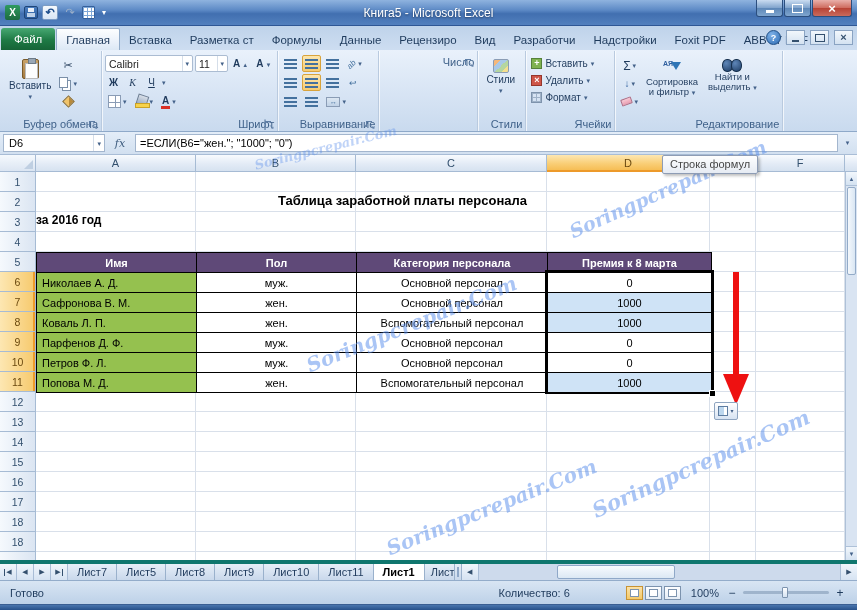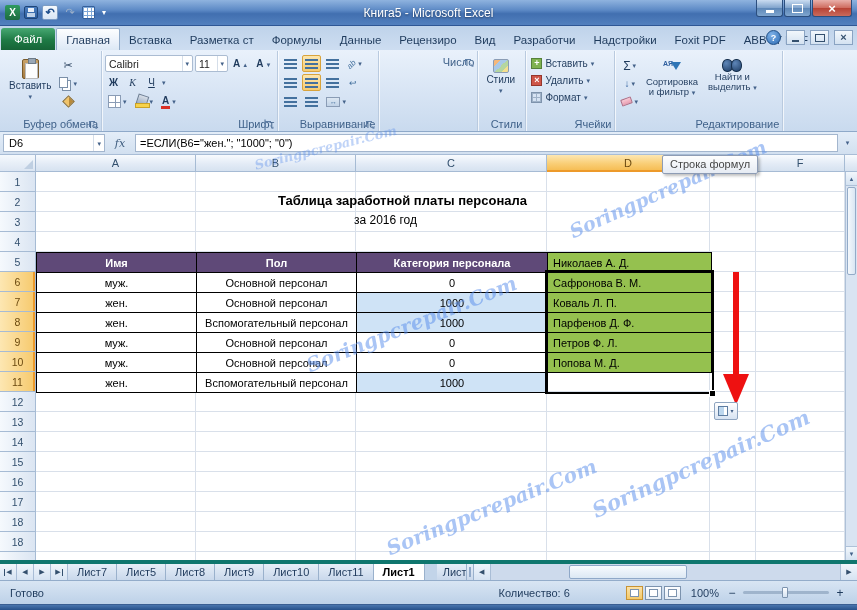--- a/index.html
+++ b/index.html
@@ -149,21 +149,21 @@
   .vl { position:absolute; top:0; bottom:0; width:1px; background:#D9E0EA; }
   .vscroll { flex:0 0 12px; background:#D9E4F2; border-left:1px solid #AEC1D8; display:flex; flex-direction:column; }
   .vs-btn { height:14px; background:linear-gradient(#F2F7FC,#D4E2F1); display:flex; align-items:center; justify-content:center; border-bottom:1px solid #AEC1D8; }
   .vs-btn::after { font-size:6px; color:#44628A; }
   .vs-up::after { content:"▲"; }
   .vs-dn { margin-top:auto; border-top:1px solid #AEC1D8; border-bottom:none; }
   .vs-dn::after { content:"▼"; }
   .vs-thumb { height:88px; margin:1px; background:linear-gradient(to right,#F4F8FC,#D9E6F3); border:1px solid #93ABC8; border-radius:2px; }
 
   .sheet-title1 { position:absolute; left:0; top:21px; width:675px; text-align:center; font-weight:bold; font-size:13px; color:#000;margin-left:29px; }
-  .sheet-title2 { position:absolute; left:12px; top:41px; width:675px; text-align:center; font-weight:normal; font-size:12px; color:#000; }
+  .sheet-title2 { position:absolute; left:0; top:41px; width:675px; font-weight:bold; font-size:12px; color:#000; }
 
   .xltable { position:absolute; left:0; top:80px; width:676px; display:grid; grid-template-columns:160px 160px 191px 164px; grid-auto-rows:20px;
     font-size:11px; border-top:1px solid #000; border-left:1px solid #000; }
   .xltable > div { border-right:1px solid #000; border-bottom:1px solid #000; background:#fff; display:flex; align-items:center; justify-content:center;
     overflow:hidden; white-space:nowrap; color:#000; }
   .xltable .th { background:var(--tbl-header-bg,#5F4978); color:#fff; font-weight:bold; }
   .xltable .nm { background:var(--tbl-name-bg,#95C14F); justify-content:flex-start; padding-left:5px; }
   .premium-blue { background:var(--tbl-premium-bg,#CFE3F6) !important; }
 
   .selbox { position:absolute; left:509px; top:98px; width:169px; height:124px; border:2px solid #000; pointer-events:none; }
@@ -191,21 +191,21 @@
   .snav::after,.snav::before { font-size:7px; color:#34506E; }
   .sn-first::before { content:""; width:1px; height:7px; background:#34506E; margin-right:1px; }
   .sn-first::after { content:"◀"; }
   .sn-prev::after { content:"◀"; }
   .sn-next::after { content:"▶"; }
   .sn-last::before { content:"▶"; }
   .sn-last::after { content:""; width:1px; height:7px; background:#34506E; margin-left:1px; }
   .stab { display:flex; align-items:center; padding:0 9px; font-size:11px; color:#1F3A5C; background:linear-gradient(#E6EEF8,#C9D8EB);
     border-right:1px solid #9AB1CC; white-space:nowrap; }
   .stab.active { background:#FFFFFF; font-weight:bold; color:#000; }
-  .stab.cut { flex:0 0 30px; padding:0 0 0 6px; overflow:hidden;margin-left:12px; }
+  .stab.cut { flex:0 0 30px; padding:0 0 0 6px; overflow:hidden; }
   .tabsplit { flex:0 0 7px; background:linear-gradient(#E6EEF8,#C9D8EB); border-right:1px solid #9AB1CC; position:relative; }
   .tabsplit::after { content:""; position:absolute; left:2px; top:3px; bottom:3px; width:2px; background:#8FA8C8; }
   .hstrack { flex:1; background:#CDDAEC; position:relative; }
   .hsthumb { position:absolute; left:78px; top:1px; bottom:1px; width:118px; background:linear-gradient(#F8FBFE,#DCE8F4); border:1px solid #8FA8C8; border-radius:2px; }
   .hsr { border-left:1px solid #A9BDD6; border-right:none; }
 
   
   .statusbar { flex:0 0 24px; background:linear-gradient(#D8E5F3,#BDD1E8); border-top:1px solid #93ACCA; display:flex; align-items:center;
     font-size:11px; color:#1E3A5C; padding:0 10px; }
   .sb-spacer { flex:1; }
@@ -523,20 +523,21 @@
           <div class="vl" style="left:719px"></div>
           <div class="vl" style="left:808px"></div>
 
           <div class="sheet-title1">Таблица заработной платы персонала</div>
           <div class="sheet-title2">за 2016 год</div>
 
           <div class="xltable">
             <div class="th">Имя</div>
             <div class="th">Пол</div>
             <div class="th">Категория персонала</div>
+            <div class="th">Премия к 8 марта</div>
 
             <div class="nm">Николаев А. Д.</div>
             <div>муж.</div>
             <div>Основной персонал</div>
             <div>0</div>
 
             <div class="nm">Сафронова В. М.</div>
             <div>жен.</div>
             <div>Основной персонал</div>
             <div class="premium-blue">1000</div>

